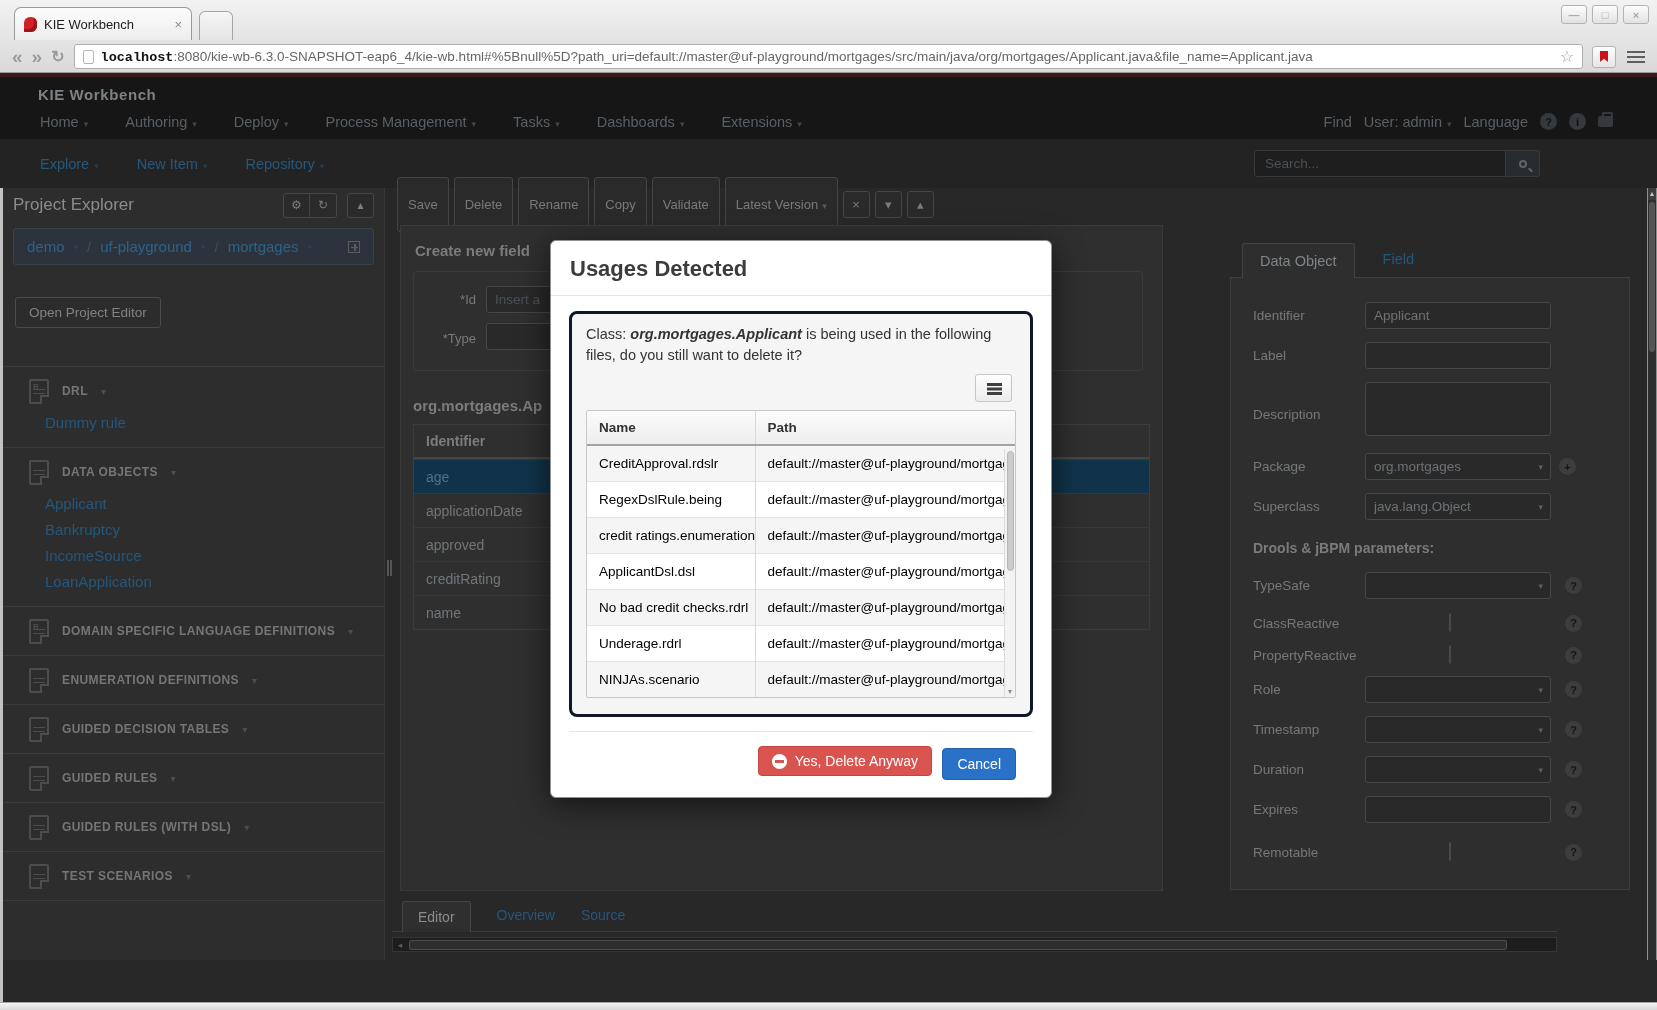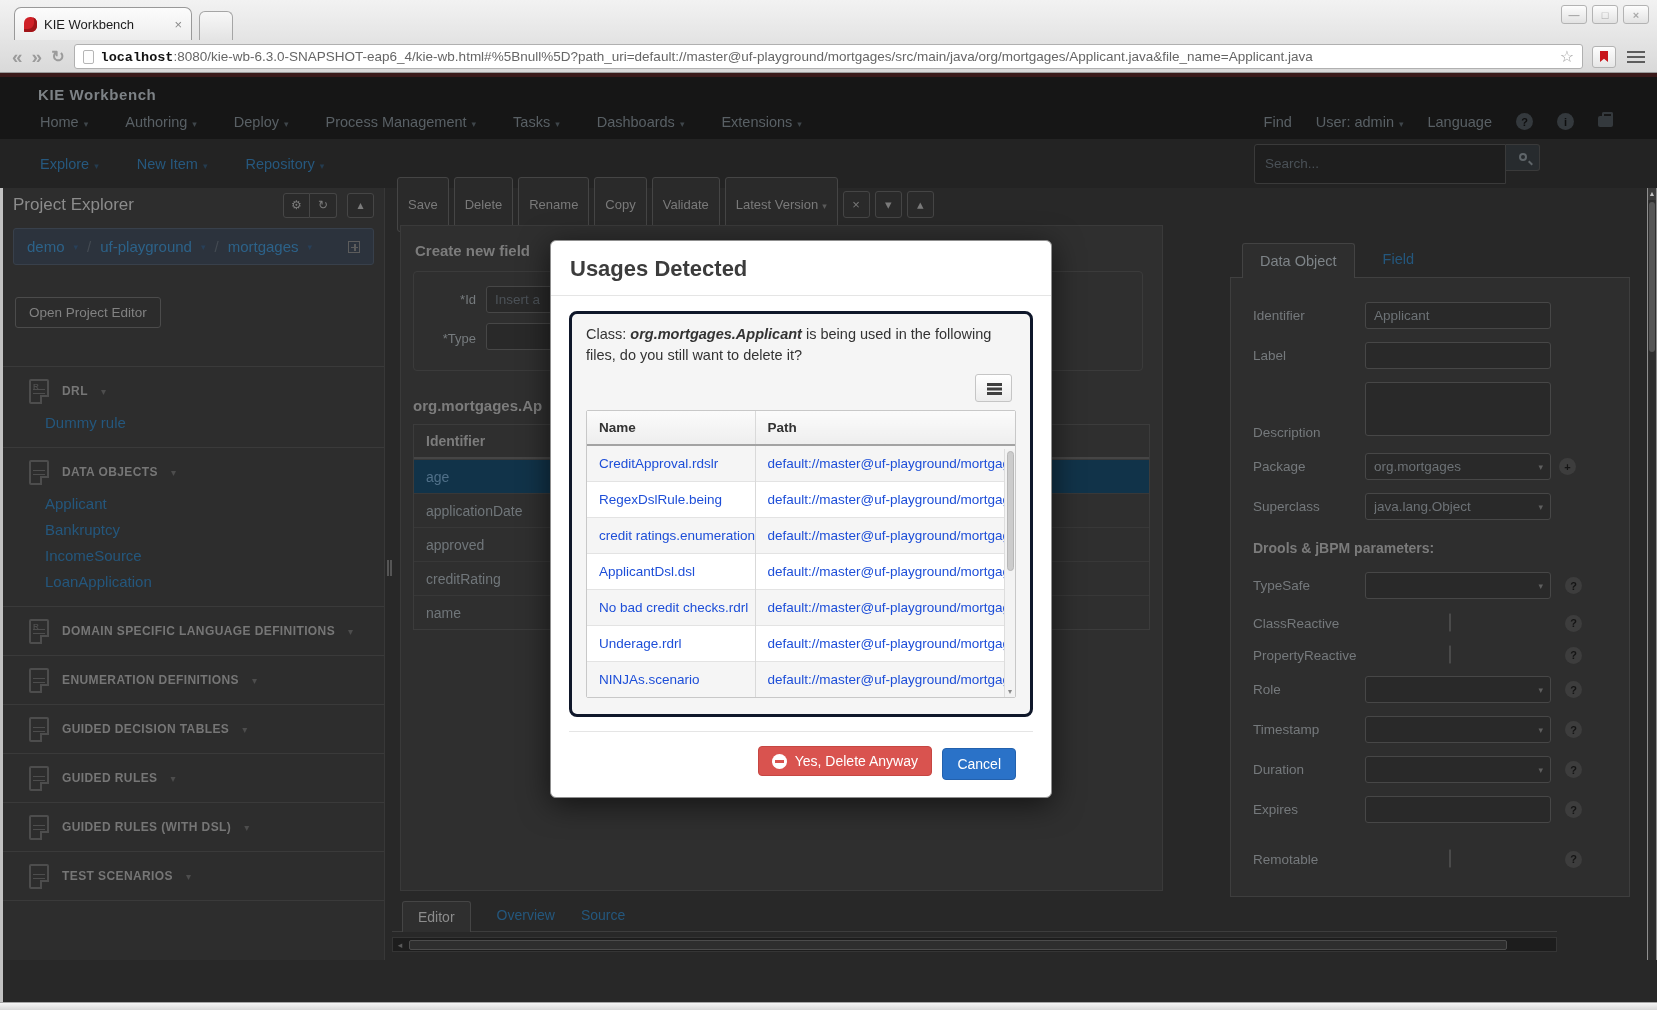--- a/index.html
+++ b/index.html
@@ -45,33 +45,33 @@
   
   .app { position:absolute; left:0; top:73px; width:1657px; height:929px; background:#282828; }
   .edge-left { position:absolute; left:0; top:0; bottom:0; width:3px; background:#c2c2c2; }
   .line-maroon { position:absolute; left:0; top:0; width:100%; height:4px; background:#3a1a1a; }
   .navbar { position:absolute; left:0; top:4px; width:100%; height:62px; background:#161616; }
   .brand { position:absolute; left:38px; top:9px; font-size:15px; font-weight:bold; color:#7d8286;
            letter-spacing:.6px; }
   .nav-menus { position:absolute; left:40px; bottom:9px; display:flex; gap:37px; }
   .nav-item { color:#596065; font-size:14.5px; }
   .nav-caret { color:#3f464b; font-size:9px; margin-left:5px; }
-  .nav-right { position:absolute; right:44px; bottom:9px; display:flex; gap:24px; align-items:center; }
+  .nav-right { position:absolute; right:44px; bottom:9px; display:flex; gap:12px; align-items:center; }
   .circle-ico { width:17px; height:17px; border-radius:50%; background:#34393d; color:#0e0e0e;
                 font-size:11px; font-weight:bold; display:flex; align-items:center; justify-content:center; }
   .briefcase { width:15px; height:11px; background:#34393d; border-radius:2px; position:relative; }
   .briefcase::before { content:''; position:absolute; top:-4px; left:4px; width:7px; height:4px;
                        border:2px solid #34393d; border-bottom:none; border-radius:2px 2px 0 0; }
 
   .toolbar2 { position:absolute; left:0; top:66px; width:100%; height:49px; background:#232323;
               display:flex; align-items:center; padding-left:40px; gap:38px; }
   .tb-link { color:#26587e; font-size:14.5px; }
   .tb-caret { color:#243c50; font-size:9px; margin-left:5px; }
   .searchbox { margin-left:auto; margin-right:117px; display:flex; }
-  .search-input { width:252px; height:40px; background:#1e1e1e; border:1px solid #3a3a3a;
+  .search-input { width:252px; height:27px; background:#1e1e1e; border:1px solid #3a3a3a;
                   border-radius:3px 0 0 3px; color:#6a7075; font-size:13.5px; padding:0 10px; outline:none; }
   .search-input::placeholder { color:#4a5157; }
   .search-btn { width:34px; height:27px; background:#272b2e; border:1px solid #3a3a3a; border-left:none;
                 border-radius:0 3px 3px 0; display:flex; align-items:center; justify-content:center; }
   .mag { width:8px; height:8px; border:2px solid #5f6569; border-radius:50%; position:relative; }
   .mag::after { content:''; position:absolute; left:7px; top:7px; width:5px; height:2px;
                 background:#5f6569; transform:rotate(45deg); }
 
   
   .left-panel { position:absolute; left:3px; top:115px; width:382px; height:772px; background:#2d2d2d;
@@ -195,21 +195,21 @@
               background:linear-gradient(#fff,#ececec); border:1px solid #c5c5c5; border-radius:3px;
               position:relative; }
   .list-ico { position:absolute; left:11px; top:8px; width:15px; height:2.5px; background:#3f3f3f;
               box-shadow:0 4.5px 0 #3f3f3f, 0 9px 0 #3f3f3f; }
   .utable-wrap { border:1px solid #c8c8c8; background:#fff; position:relative; border-radius:2px; }
   .utable { width:100%; border-collapse:collapse; font-size:13.5px; table-layout:fixed; }
   .utable th { text-align:left; padding:9px 12px; color:#333; font-weight:bold;
                background:linear-gradient(#fbfbfb,#eee); border-bottom:2px solid #a3a3a3; }
   .utable th.col-name { width:168px; }
   .utable th + th, .utable td + td { border-left:1px solid #d9d9d9; }
-  .utable td { padding:10px 12px; border-top:1px solid #e3e3e3; color:#1d4ed8; white-space:nowrap;
+  .utable td { padding:10px 12px; border-top:1px solid #e3e3e3; color:#000000; white-space:nowrap;
                overflow:hidden; }
   .utable td.path { padding-right:16px; }
   .utable tr:nth-child(even) td { background:#f5f5f5; }
   .vscroll { position:absolute; top:38px; right:0; bottom:0; width:11px; background:#f3f3f3;
              border-left:1px solid #ddd; }
   .vs-thumb { position:absolute; top:2px; left:1.5px; width:7px; height:120px; background:#ccc;
               border:1px solid #b7b7b7; border-radius:4px; }
   .vs-down { position:absolute; bottom:0; left:0; right:0; text-align:center; color:#8a8a8a;
              font-size:8px; line-height:10px; }
   .modal-foot { margin-top:14px; border-top:1px solid #e5e5e5; padding:14px 17px 17px; text-align:right; }
@@ -461,21 +461,21 @@
       </div>
       <div class="props-body">
         <div class="prow">
           <span class="plabel">Identifier</span>
           <span class="pctrl"><input class="dinput" value="Applicant" style=""></span>
         </div>
         <div class="prow">
           <span class="plabel">Label</span>
           <span class="pctrl"><input class="dinput" style=""></span>
         </div>
-        <div class="prow" style="align-items:flex-end">
+        <div class="prow" style="align-items:center">
           <span class="plabel" style="padding-top:6px">Description</span>
           <span class="pctrl"><textarea class="dinput" style=""></textarea></span>
         </div>
         <div class="prow">
           <span class="plabel">Package</span>
           <span class="pctrl dselect"><input class="dinput" value="org.mortgages" style=""><span class="dcaret">▾</span></span>
           <span class="pplus">+</span>
         </div>
         <div class="prow" style="margin-bottom:20px">
           <span class="plabel">Superclass</span>
@@ -517,21 +517,21 @@
           <span class="phelp">?</span>
         </div>
         <div class="prow">
           <span class="plabel">Duration</span>
           <span class="pctrl dselect">
               <span class="dinput" style="display:block"></span>
               <span class="dcaret">▾</span>
             </span>
           <span class="phelp">?</span>
         </div>
-        <div class="prow" style="margin-bottom:25px">
+        <div class="prow" style="margin-bottom:18px">
           <span class="plabel">Expires</span>
           <span class="pctrl"><input class="dinput" style=""></span>
           <span class="phelp">?</span>
         </div>
         <div class="prow check" style="margin-bottom:0">
           <span class="plabel">Remotable</span>
           <span class="pctrl"><span class="pcheck"></span></span>
           <span class="phelp">?</span>
         </div>
       </div>

